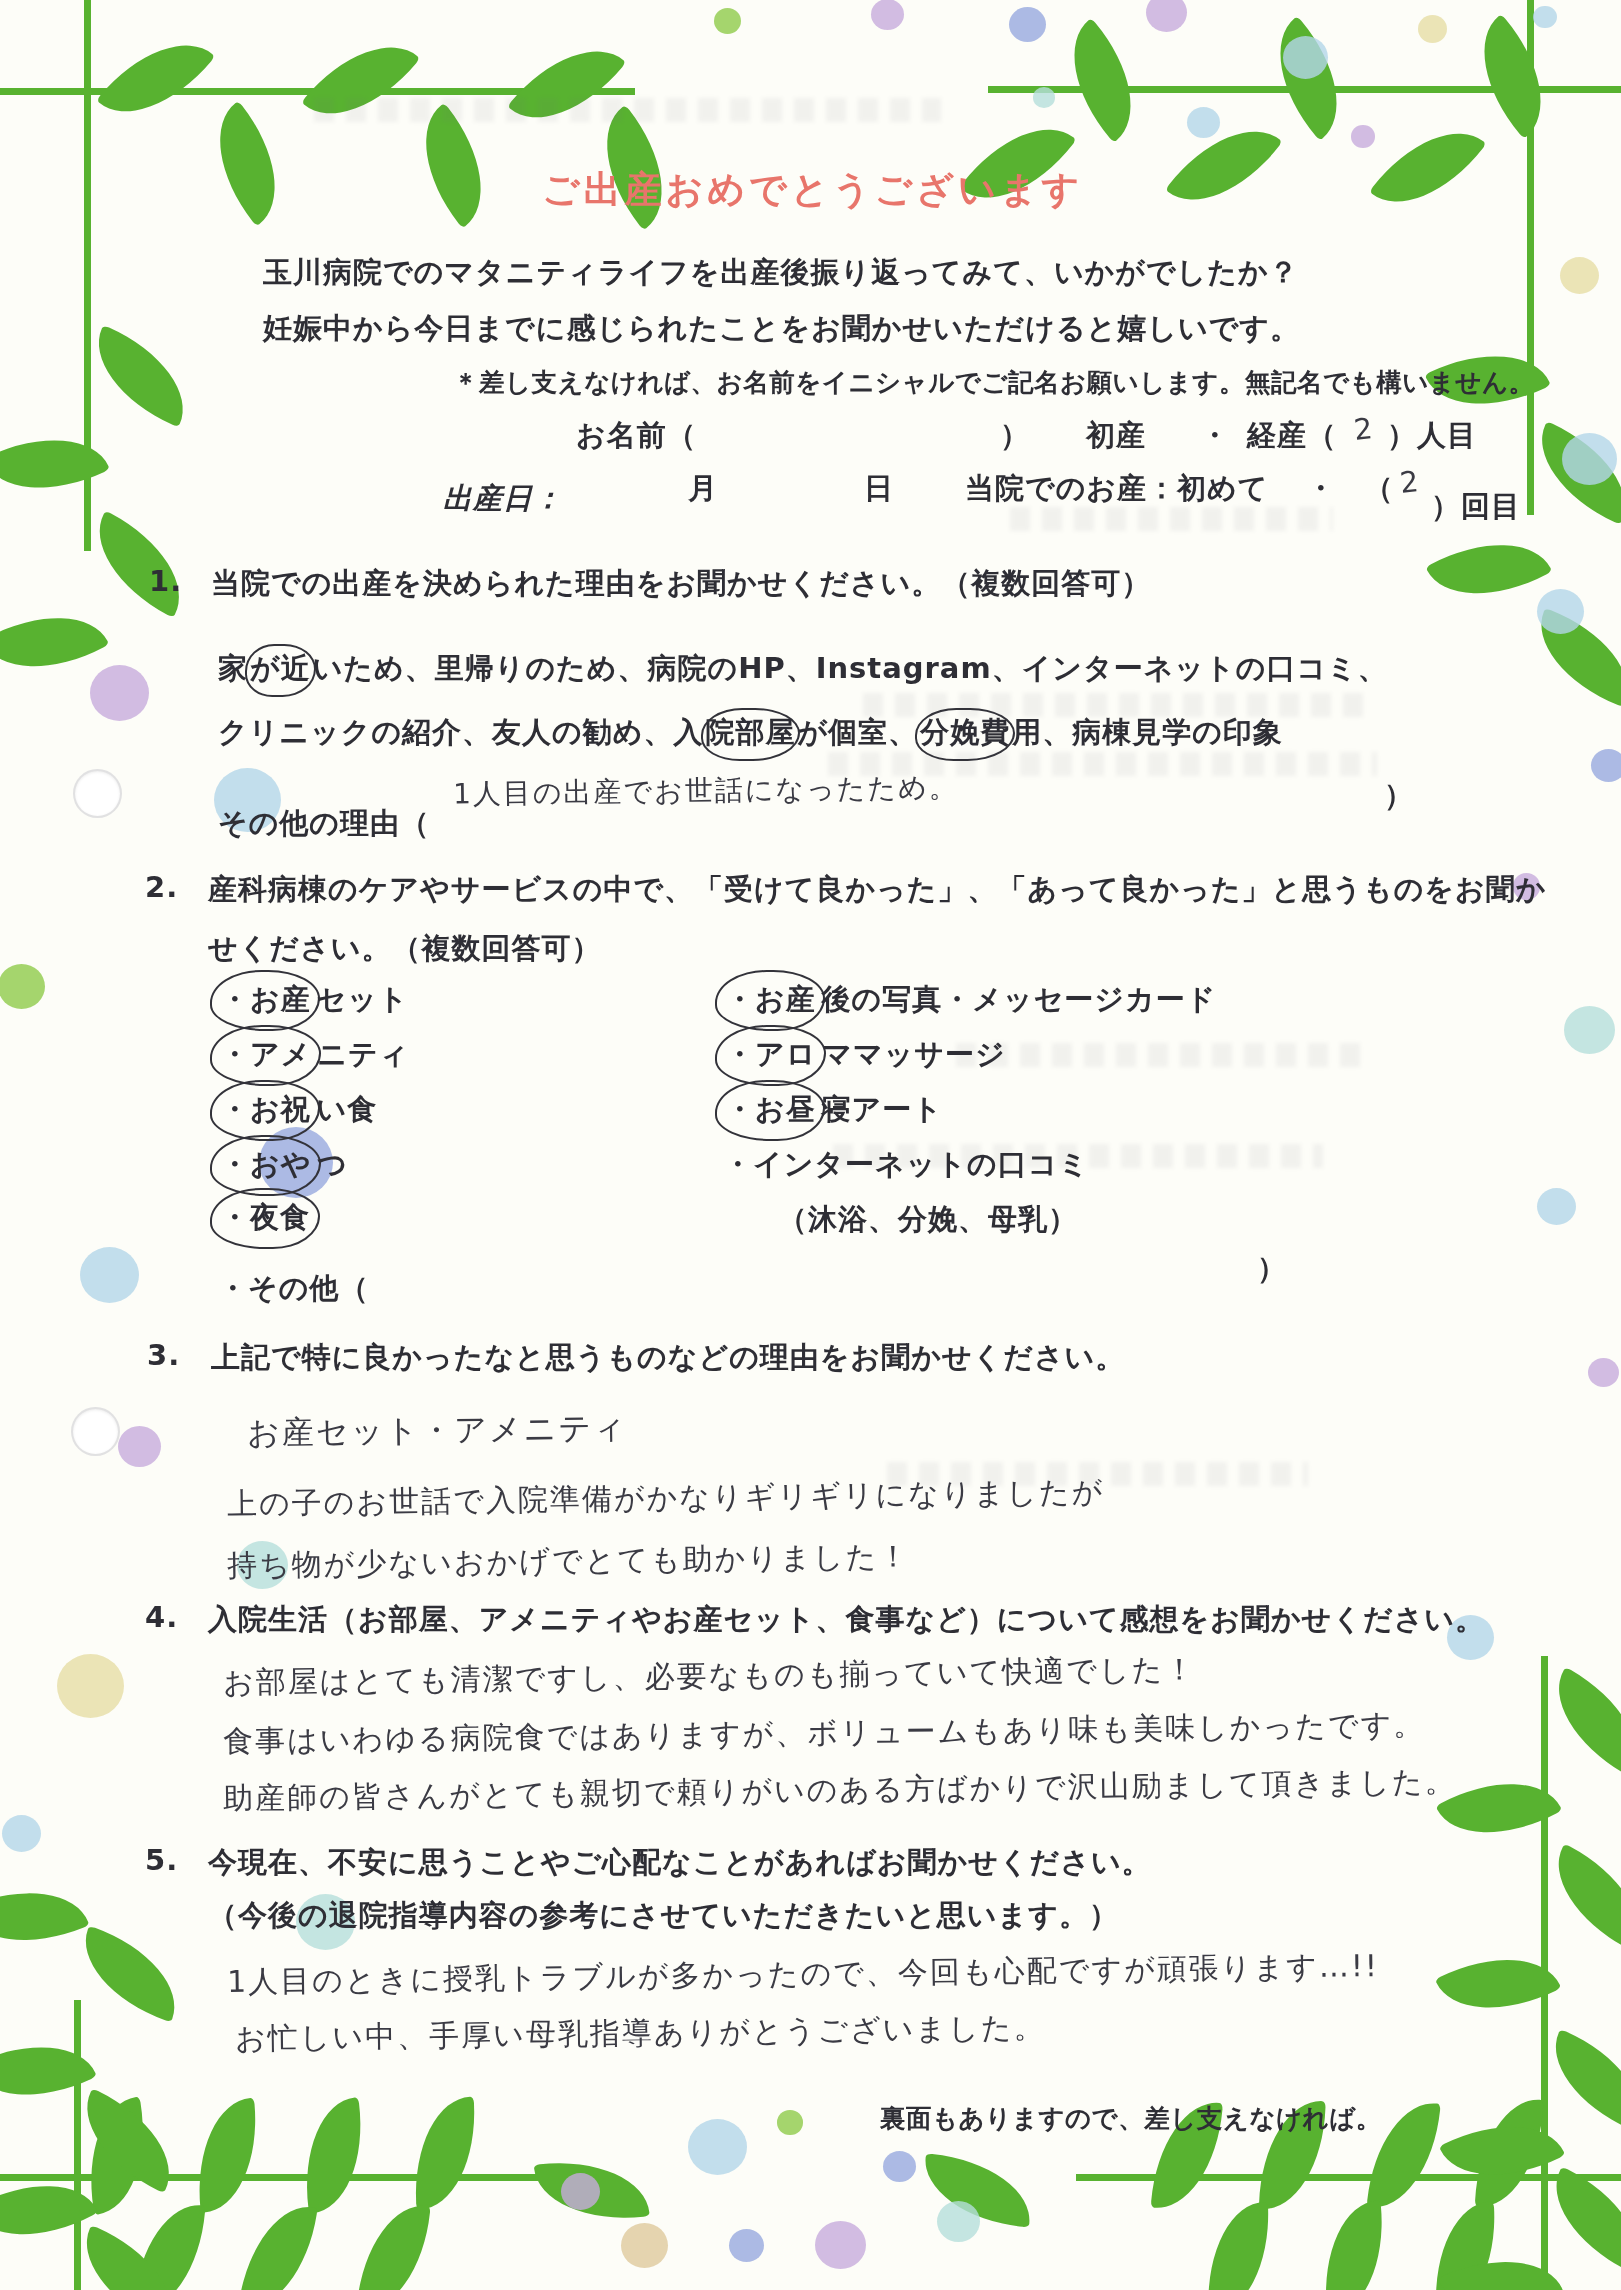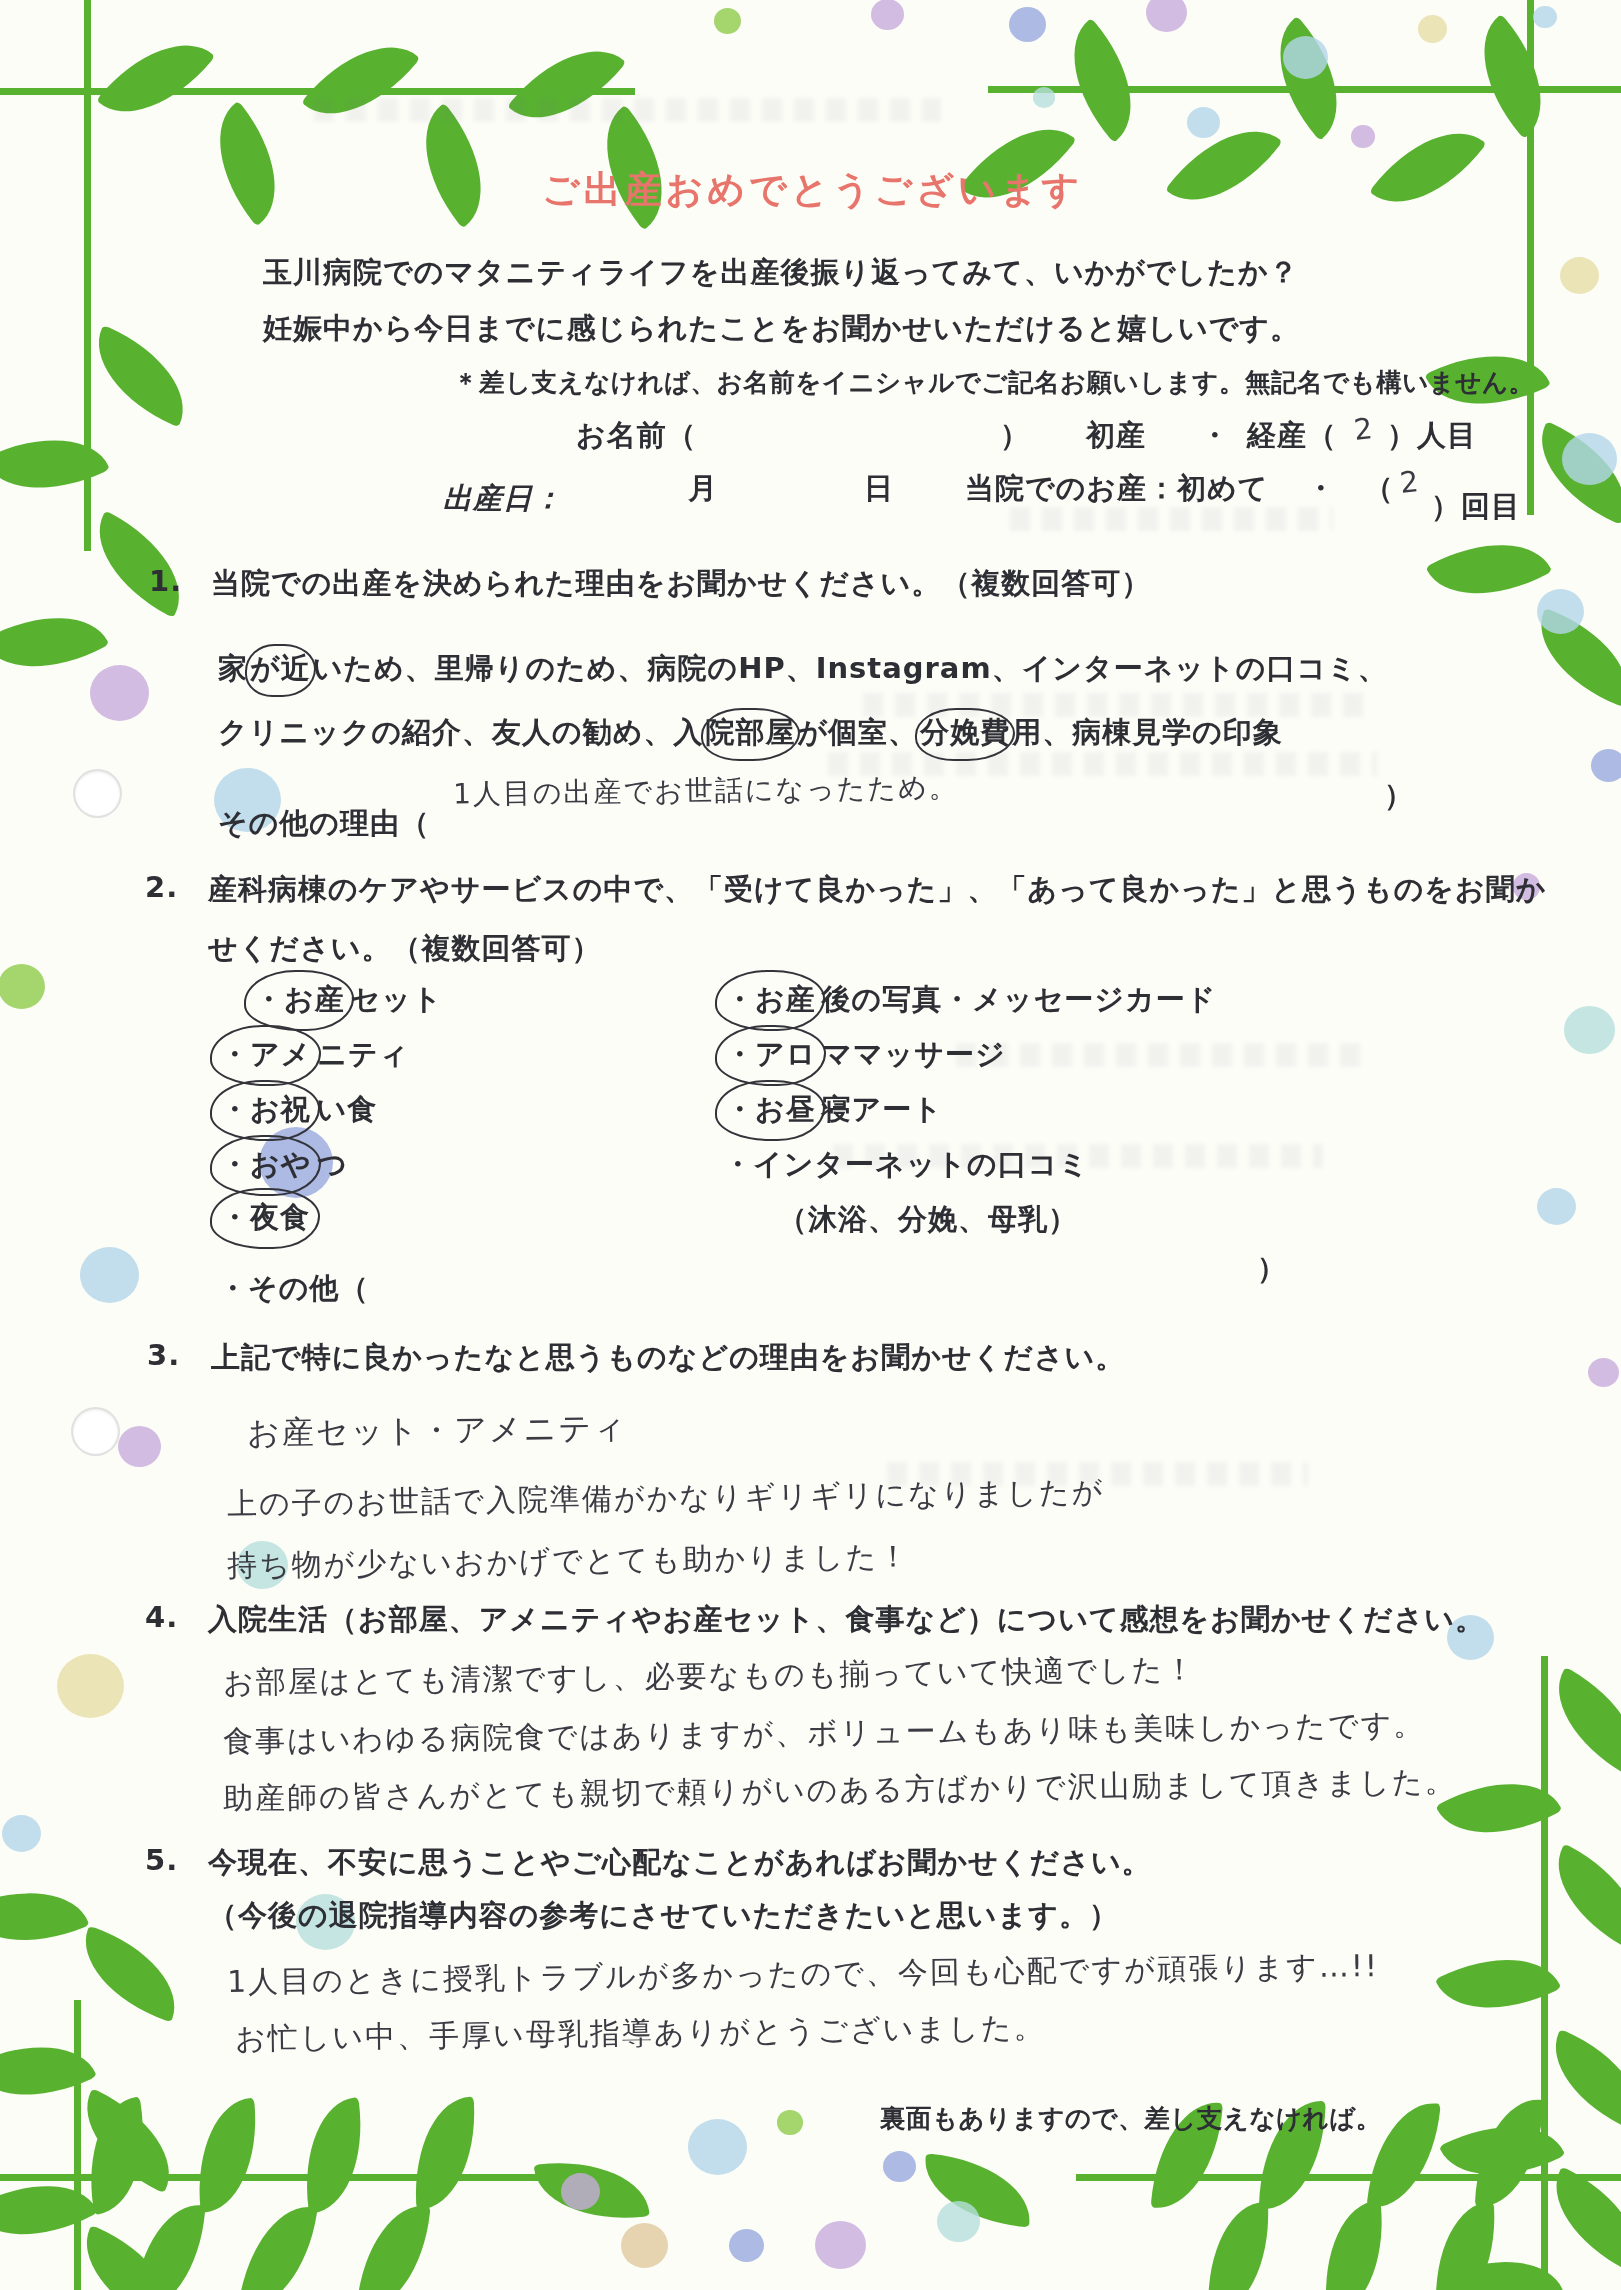--- a/index.html
+++ b/index.html
@@ -172,21 +172,21 @@
   <div class="row t" style="left:218px;top:649px;"><span>家</span><span class="ring-inline">が近</span><span>いため、里帰りのため、病院のHP、Instagram、インターネットの口コミ、</span></div>
   <div class="row t" style="left:218px;top:713px;"><span>クリニックの紹介、友人の勧め、入</span><span class="ring-inline">院部屋</span><span>が個室、</span><span class="ring-inline">分娩費</span><span>用、病棟見学の印象</span></div>
   <span class="abs t" style="left:218px;top:776px;margin-top:28px;">その他の理由（</span>
   <span class="abs hw" style="left:453px;top:772px;font-size:28px;">1人目の出産でお世話になったため。</span>
   <span class="abs t" style="left:1384px;top:776px;">）</span>
 
   <span class="abs t" style="left:145px;top:870px;">2.</span>
   <span class="abs t" style="left:208px;top:929px;">せください。（複数回答可）</span>
   <span class="abs t" style="left:208px;top:870px;">産科病棟のケアやサービスの中で、「受けて良かった」、「あって良かった」と思うものをお聞か</span>
 
-  <div class="row t" style="left:218px;top:980px;margin-left:34px;"><span class="ring-item">・お産</span><span>セット</span></div>
+  <div class="row t" style="left:218px;top:980px;"><span class="ring-item">・お産</span><span>セット</span></div>
   <div class="row t" style="left:218px;top:1035px;"><span class="ring-item">・アメ</span><span>ニティ</span></div>
   <div class="row t" style="left:218px;top:1090px;"><span class="ring-item">・お祝</span><span>い食</span></div>
   <div class="row t" style="left:218px;top:1145px;"><span class="ring-item">・おや</span><span>つ</span></div>
   <div class="row t" style="left:218px;top:1200px;"><span class="ring-item">・夜食</span><span></span></div>
   <div class="row t" style="left:218px;top:1269px;"><span class="ring-item"></span><span>・その他（</span></div>
 
   <div class="row t" style="left:723px;top:980px;"><span class="ring-item">・お産</span><span>後の写真・メッセージカード</span></div>
   <div class="row t" style="left:723px;top:1035px;"><span class="ring-item">・アロ</span><span>ママッサージ</span></div>
   <div class="row t" style="left:723px;top:1090px;"><span class="ring-item">・お昼</span><span>寝アート</span></div>
   <div class="row t" style="left:723px;top:1145px;"><span class="ring-item"></span><span>・インターネットの口コミ</span></div>

